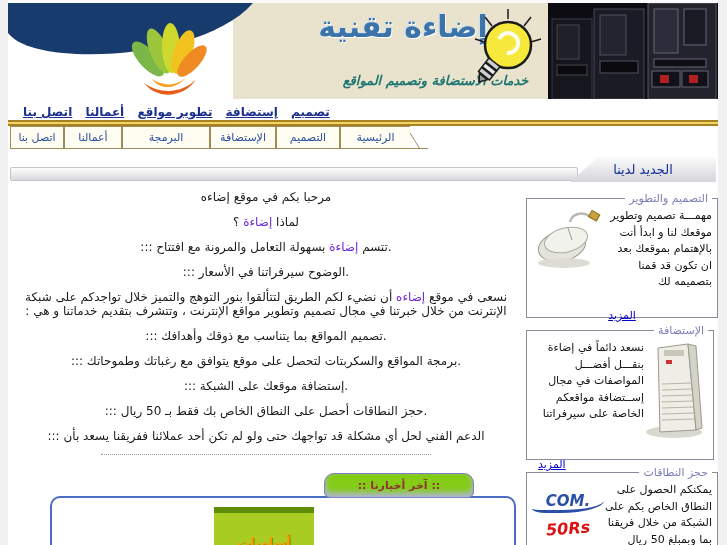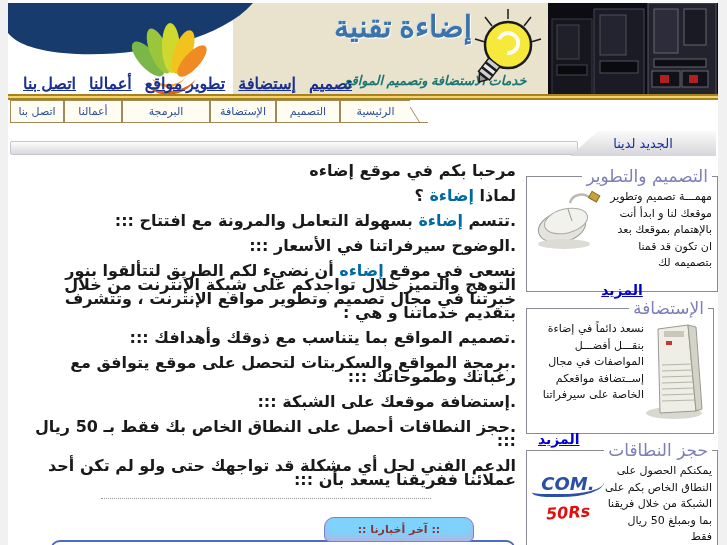--- a/index.html
+++ b/index.html
@@ -1,32 +1,32 @@
 <!DOCTYPE html>
 <html lang="ar"><head>
 <meta charset="utf-8">
 <style>
   * { box-sizing: border-box; margin: 0; padding: 0; }
   html, body { width: 727px; height: 545px; overflow: hidden; background: #f1f1f1;
     font-family: "DejaVu Sans", sans-serif; }
   .page { position: absolute; left: 8px; top: 0; width: 710px; height: 545px; background: #fff; }
 
   
-  .banner { position: relative; height: 94px; background: #fff; overflow: hidden; border-top: 3px solid #fbfbfb; font-family: Liberation Serif, serif; }
+  .banner { position: relative; height: 120px; background: #fff; overflow: hidden; border-top: 3px solid #fbfbfb; }
   .beige { position: absolute; left: 225px; top: 0; width: 320px; height: 96px; background: #e9e3cd; }
   .swoosh { position: absolute; left: 0; top: 0; }
   .logo { position: absolute; left: 118px; top: 18px; }
   .site-title { position: absolute; left: 250px; top: 6px; width: 290px; text-align: center;
     font-size: 30px; font-weight: bold; color: #3a6fa8; color: #3c73a8; letter-spacing: 2px;
     text-shadow: 1px 1px 0 #fff, -1px -1px 0 #cfe0ee; direction: rtl; }
   .subtitle { position: absolute; left: 320px; top: 70px; width: 215px; text-align: center;
     font-size: 13px; font-style: italic; font-weight: bold; color: #1d7672; direction: rtl; }
   .bulb { position: absolute; left: 455px; top: 2px; }
   .servers { position: absolute; left: 540px; top: 0; }
-  .top-links { position: absolute; left: 6px; bottom: 1px; direction: rtl; font-size: 16px; font-weight: bold; }
+  .top-links { position: absolute; left: 6px; bottom: 1px; direction: rtl; font-size: 12px; font-weight: bold; }
   .top-links a { color: #1a2f8f; text-decoration: underline; margin-left: 9px; cursor: pointer; }
 
   .gold-line { height: 6px; background: #f2d469; border-top: 2px solid #a8821e; border-bottom: 2px solid #a8821e; }
 
   
   .tabs-row { height: 23px; background: #fff; padding-left: 2px; display: flex; align-items: stretch; }
   .tab { border: 1px solid #a3placeholder; border: 1px solid #a08a5a; background: #fffdf2; color: #2a4fa0;
     font-size: 11px; text-align: center; line-height: 21px; cursor: pointer; }
   .tab-diag { width: 18px; background: #fff; border-bottom: 1px solid #a08a5a; position: relative; overflow: hidden; }
   .tab-diag::after { content: ""; position: absolute; left: 2px; top: -4px; width: 26px; height: 30px;
@@ -38,40 +38,40 @@
     background: linear-gradient(#fdfdfd, #d9d9dd); border: 1px solid #c5c5cc; border-radius: 2px; }
   .wn-tab { position: absolute; right: 2px; bottom: 1px; width: 146px; height: 25px;
     background: linear-gradient(#fbfbfb, #d5d5da); clip-path: polygon(28px 0, 100% 0, 100% 100%, 0 100%);
     filter: drop-shadow(0 0 1px #9a9aa5); text-align: center; line-height: 25px;
     font-size: 13px; color: #16309c; direction: rtl; }
 
   
   .content { position: relative; padding-top: 5px; height: 387px; }
   .sidebar { float: right; width: 196px; padding: 4px 6px 0 4px; }
   fieldset { border: 1px solid #8a8a9a; background: #fff; direction: rtl; margin-bottom: 6px; padding: 3px 5px; }
-  legend { color: #7d7db8; font-size: 17px; padding: 0 4px; margin-top: 19px; }
+  legend { color: #7d7db8; font-size: 11px; padding: 0 4px; margin-top: 19px; }
   .fs-body { display: flex; direction: rtl; align-items: flex-start; }
   .fs-text { font-size: 11px; line-height: 1.5; color: #111; text-align: right; }
-  .more-link { display: block; font-size: 14px; font-weight: bold; color: #0000d0;
-    text-decoration: underline; cursor: pointer; margin: 10px 0 4px; }
+  .more-link { display: block; font-size: 11px; font-weight: normal; color: #0000d0;
+    text-decoration: underline; cursor: pointer; margin: 18px 0 4px; }
   .more-center { text-align: center; }
   .more-left { text-align: left; padding-left: 6px; direction: ltr; }
   .fs1 { height: 126px; } .fs2 { height: 136px; } .fs3 { height: 108px; }
   .comlogo { width: 72px; text-align: center; padding-top: 10px; }
-  .com-word { font-size: 18px; font-weight: bold; font-style: italic; color: #2b4fa8; display: block;
+  .com-word { font-size: 15px; font-weight: bold; font-style: italic; color: #2b4fa8; display: block;
     border-bottom: 3px solid #2b4fa8; border-radius: 0 0 60% 20%; }
   .com-price { font-size: 16px; font-weight: bold; font-style: italic; color: #e01010; display: inline-block;
     transform: rotate(-4deg); margin-top: 6px; }
 
   .main { overflow: hidden; direction: rtl; padding: 2px 6px 0 8px; }
-  .main p { font-size: 16px; line-height: 14px; color: #1a1a1a; margin-bottom: 11px; text-align: right; font-weight: bold; }
-  .red { color: #0369a1; margin-top: 44px; }
+  .main p { font-size: 12px; line-height: 14px; color: #1a1a1a; margin-bottom: 11px; text-align: center; }
+  .red { color: #6d28d9; margin-top: 44px; }
   .dotted-sep { border: 0; border-top: 1px dotted #9a9a9a; width: 330px; margin: 4px 85px 18px auto; }
 
-  .news-tab { width: 150px; height: 25px; margin: 0 42px 0 auto; background: #7dd3fc;
+  .news-tab { width: 150px; height: 25px; margin: 0 42px 0 auto; background: #84cc16;
     border: 1px solid #7d7dd0; border-radius: 10px 10px 6px 6px; text-align: center; line-height: 23px;
     font-size: 11px; font-weight: bold; color: #8b3333; position: relative; z-index: 2;
     box-shadow: inset 0 -4px 6px #b4b4e4; }
   .news-box { position: relative; margin: -2px 0 0 34px; height: 70px;
     border: 2px solid #4a6cc3; border-radius: 10px; background: #fff; z-index: 1; }
   .news-text { position: absolute; right: 10px; top: 8px; width: 190px; text-align: center;
     font-size: 11px; font-weight: bold; color: #3a56c0; line-height: 17px; }
   .news-banner { position: absolute; right: 200px; top: 9px; width: 100px; height: 52px;
     background: #a8cc22; border-top: 6px solid #5f8f00; text-align: center; cursor: pointer; overflow: hidden; }
   .news-banner span { color: #ff9900; font-weight: bold; font-size: 13px; line-height: 60px;

